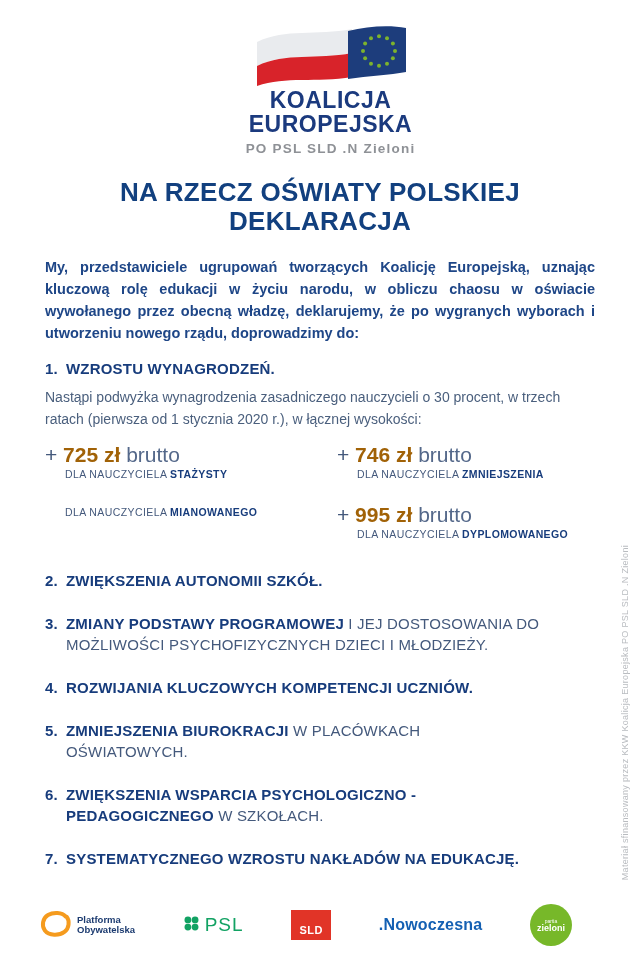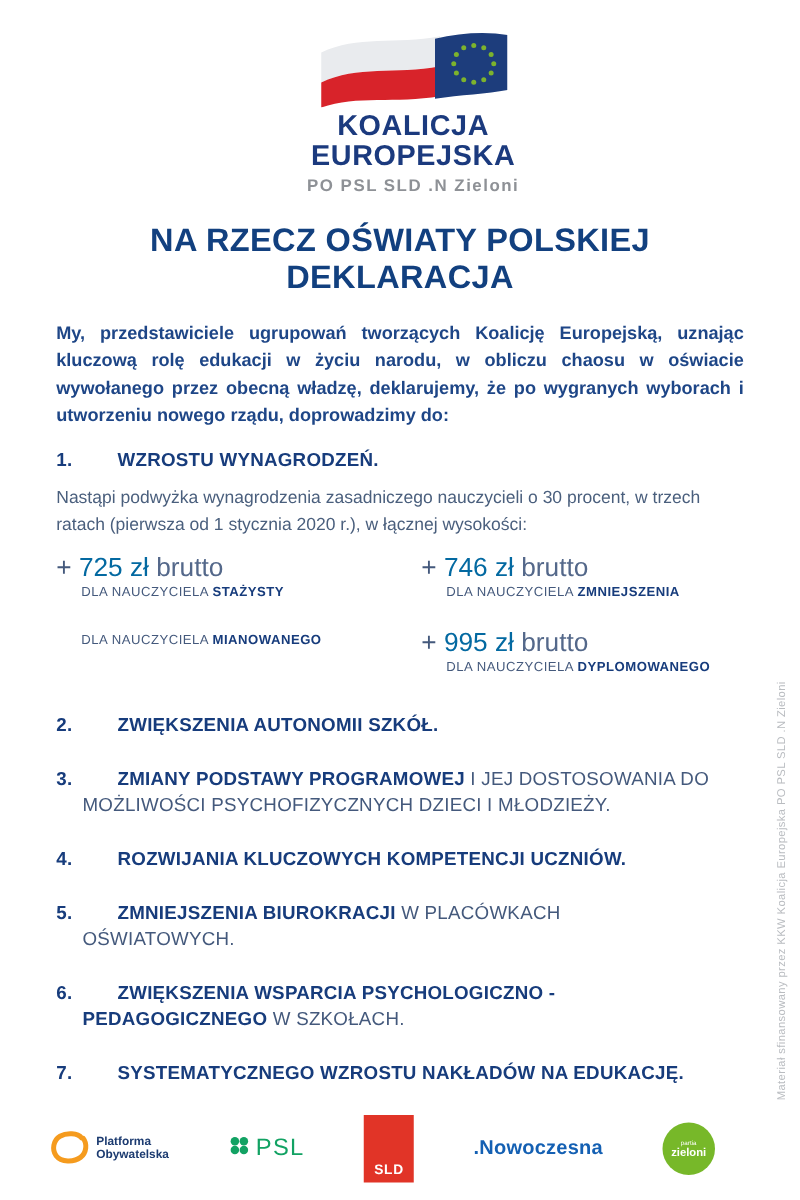--- a/index.html
+++ b/index.html
@@ -15,44 +15,44 @@
   
   .title { text-align:center; margin-top:22px; font-size:26px; font-weight:bold; color:#12407f; line-height:29px; letter-spacing:0.3px; }
 
   
   .content { padding:0 45px; }
   .intro { margin-top:20px; font-size:14.5px; font-weight:bold; color:#1e4687; line-height:22px; text-align:justify; }
 
   .item { display:flex; margin-top:22px; font-size:15px; line-height:21px; letter-spacing:0.2px; }
   .item .num { flex:none; width:21px; font-weight:bold; color:#173c7c; }
   .item .itxt { flex:1; }
-  .item .b { font-weight:bold; color:#173c7c;margin-left:28px; }
+  .item .b { font-weight:bold; color:#173c7c; }
   .item .r { font-weight:normal; color:#44597c; }
   .item.first { margin-top:14px; }
   .item3 .itxt { max-width:505px; }
   .item5 .itxt { max-width:430px; }
   .item6 .itxt { max-width:470px; }
 
   .desc { margin-top:7px; font-size:14px; color:#4a5f7d; line-height:22px; }
 
   
   .salary-grid { display:grid; grid-template-columns:292px 1fr; row-gap:24px; margin-top:14px; }
   .cell .amt { font-size:21px; line-height:22px; color:#44597c; }
   .cell .amt .plus { font-weight:normal; }
-  .cell .amt .val { font-weight:normal; color:#0369a1; }
+  .cell .amt .val { font-weight:bold; color:#a16207; }
   .cell .amt .unit { font-weight:normal; color:#54688a; }
   .cell .lbl { margin-top:2px; margin-left:20px; font-size:10.5px; letter-spacing:0.4px; color:#44597c; }
   .cell .lbl .g { font-weight:bold; color:#173c7c; }
 
   
   .footer { position:absolute; left:40px; right:68px; bottom:14px; display:flex; align-items:center; justify-content:space-between; }
   .logo { display:flex; align-items:center; }
   .po-text { margin-left:5px; font-size:9.5px; font-weight:bold; color:#1c3b70; line-height:10px; }
   .psl-text { margin-left:5px; font-size:19px; font-weight:500; letter-spacing:1px; color:#12a263; }
-  .sld-box { width:40px; height:54px; background:#e13427; display:flex; align-items:flex-end; justify-content:center; padding-bottom:4px; }
+  .sld-box { width:40px; height:30px; background:#e13427; display:flex; align-items:flex-end; justify-content:center; padding-bottom:4px; }
   .sld-box span { color:#fff; font-weight:bold; font-size:11px; letter-spacing:0.5px; }
   .now-text { font-size:16px; font-weight:bold; color:#1460b3; letter-spacing:0.2px; }
   .zie-circle { width:42px; height:42px; border-radius:50%; background:#77b829; color:#fff; display:flex; flex-direction:column; align-items:center; justify-content:center; }
   .zie-circle .z1 { font-size:5px; line-height:6px; }
   .zie-circle .z2 { font-size:9px; font-weight:bold; line-height:9px; }
 
   
   .note { position:absolute; right:10px; bottom:80px; writing-mode:vertical-rl; transform:rotate(180deg); font-size:9px; color:#b9bcc0; letter-spacing:0.3px; }
 </style>
 </head>

